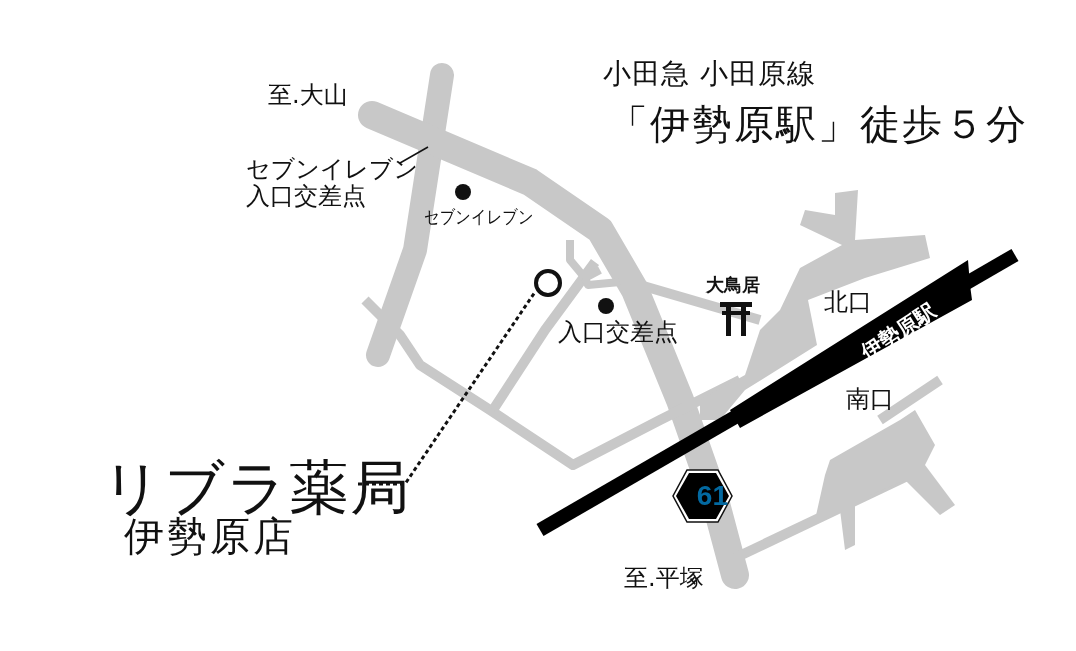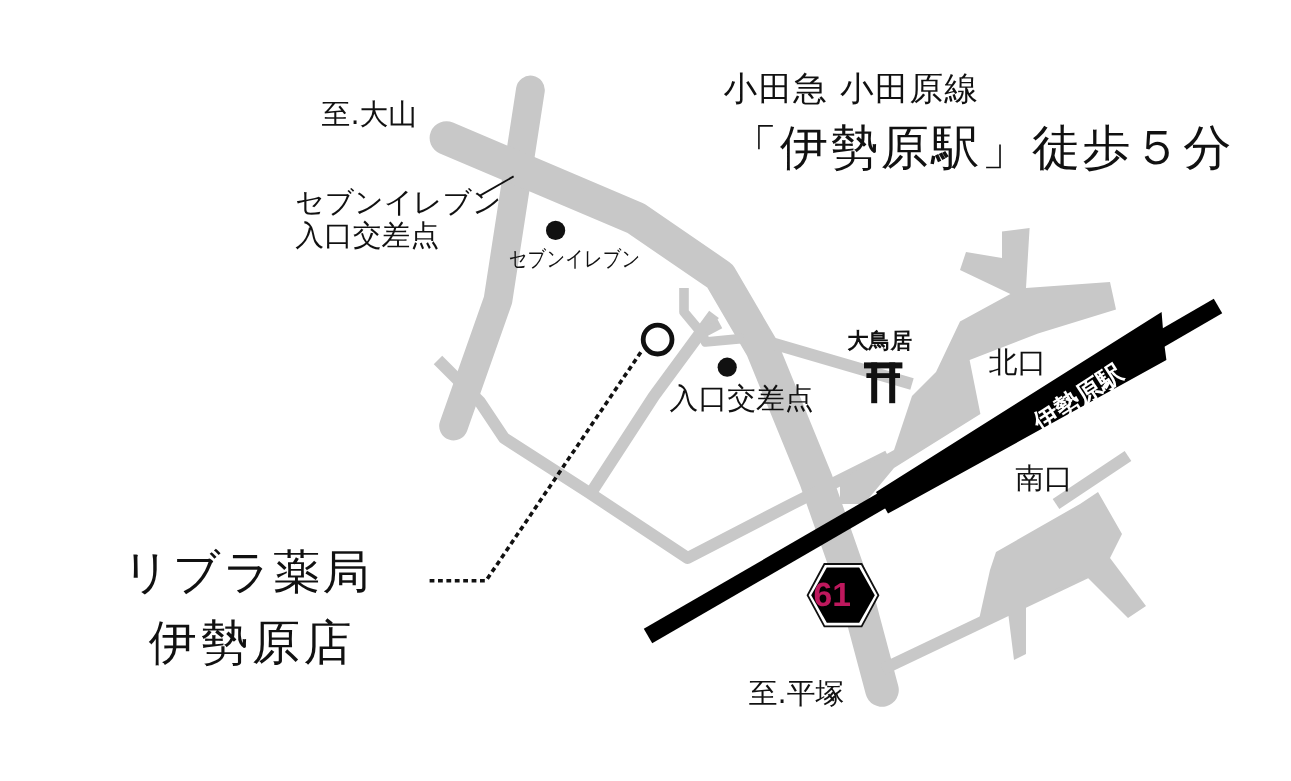--- a/index.html
+++ b/index.html
@@ -3,24 +3,24 @@
   <meta charset="utf-8">
   <style>
     html, body { margin: 0; padding: 0; background: #ffffff; }
     body { width: 1076px; height: 651px; overflow: hidden; position: relative; font-family: "DejaVu Sans", sans-serif; }
     .map { position: absolute; left: 0; top: 0; width: 1076px; height: 651px; }
     .label { position: absolute; color: #111111; white-space: nowrap; font-family: "DejaVu Sans", sans-serif; line-height: 1; }
     .lbl-sm { font-size: 24px; }
     .lbl-xs { font-size: 18px; }
     .title-line { font-size: 28px; letter-spacing: 1px; }
     .title-main { font-size: 40px; letter-spacing: 2px; }
-    .store-name { font-size: 39px; letter-spacing: 2px; }
+    .store-name { font-size: 59px; letter-spacing: 2px; }
     .store-branch { font-size: 40px; letter-spacing: 3px; }
     .station-on-track { position: absolute; color: #ffffff; font-size: 21px; font-weight: bold; white-space: nowrap; transform-origin: 0 0; line-height: 1; }
-    .route-num { position: absolute; color: #be185d; font-size: 28px; font-weight: bold; text-align: left; width: 50px; line-height: 1; font-family: "Liberation Sans", sans-serif; }
+    .route-num { position: absolute; color: #0369a1; font-size: 28px; font-weight: bold; text-align: right; width: 50px; line-height: 1; font-family: "Liberation Sans", sans-serif; }
   </style>
 </head>
 <body>
 
 <svg class="map" viewBox="0 0 1076 651" xmlns="http://www.w3.org/2000/svg">
 
   <g fill="none" stroke="#c8c8c8" stroke-linecap="round" stroke-linejoin="round">
 
     <path d="M442 75 L415 250 L378 355" stroke-width="24"></path>
 

